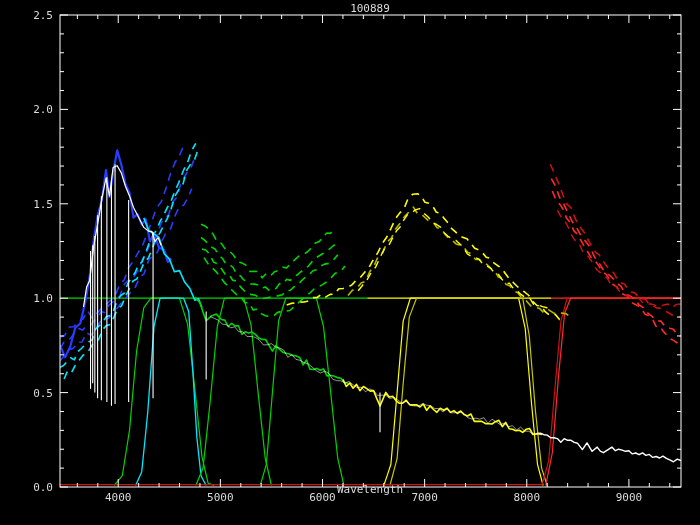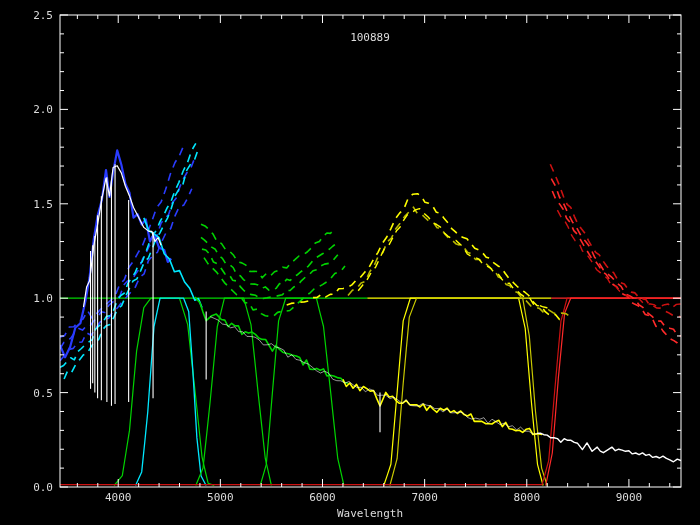--- a/index.html
+++ b/index.html
@@ -1,21 +1,21 @@
 <!DOCTYPE html>
 <html><head>
 <meta charset="utf-8">
 <style>
   html,body{margin:0;padding:0;background:#000;}
   .chart{position:relative;width:700px;height:525px;background:#000;
          font-family:"DejaVu Sans Mono",monospace;overflow:hidden;}
   .chart svg{position:absolute;left:0;top:0;}
   .lbl{position:absolute;color:#dcdcdc;font-size:11px;line-height:1;white-space:nowrap;}
-  #chart-title{top:3px;left:370px;transform:translateX(-50%);margin-top:29px;}
-  #x-axis-label{top:508px;left:370px;transform:translateX(-50%);}
+  #chart-title{top:3px;left:370px;transform:translateX(-50%);}
+  #x-axis-label{top:484px;left:370px;transform:translateX(-50%);}
   svg text{font-family:"DejaVu Sans Mono",monospace;font-size:11px;fill:#dcdcdc;stroke:none;}
 </style>
 </head>
 <body>
 
 <div class="chart">
   <svg width="700" height="525">
       <defs>
         <clipPath id="pc">
           <rect x="60" y="15" width="621" height="472"></rect>

